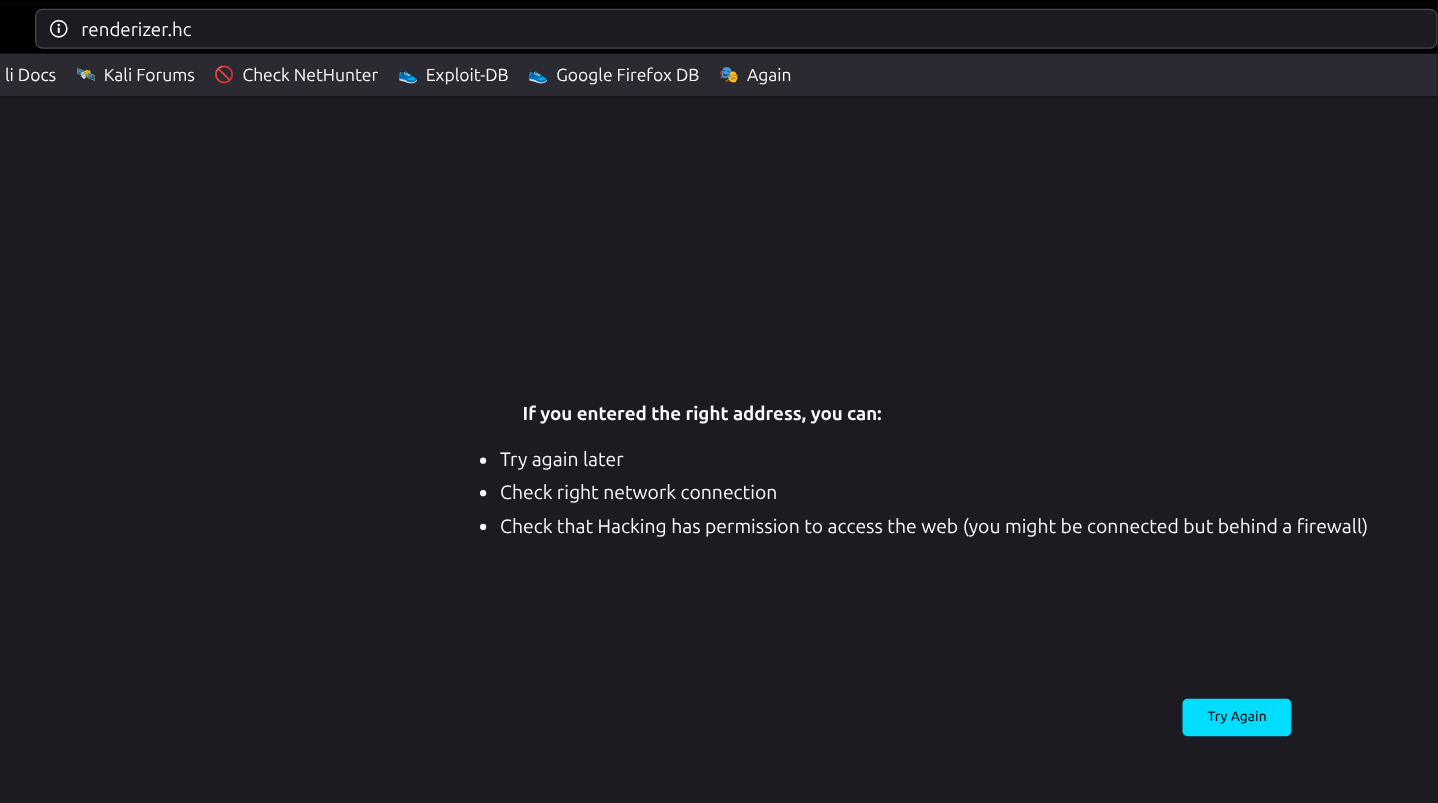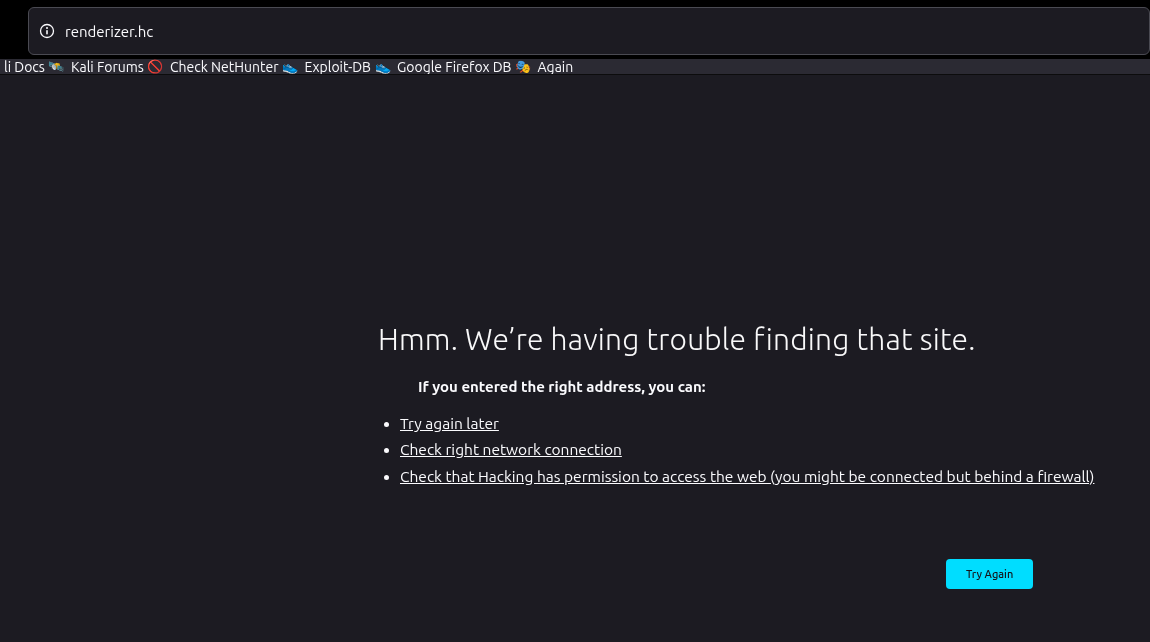--- a/index.html
+++ b/index.html
@@ -20,40 +20,41 @@
       background: #000;
     }
     .urlbar-row {
       background: #000;
       padding: 4px 0 4px 28px;
     }
     .urlbar {
       background: #1c1b22;
       border: 1px solid #4a4a52;
       border-radius: 6px;
-      height: 48px;
+      height: 32px;
       display: flex;
       align-items: center;
       padding: 0 10px;
       gap: 10px;
     }
     .urlbar svg {
       flex-shrink: 0;
     }
     .urlbar-text {
       color: #fbfbfe;
       font-size: 15px;
       line-height: 1;
     }
     .bookmarks-bar {
       background: #2b2a33;
-      height: 16px;
+      height: 35px;
       display: flex;
       align-items: center;
       padding: 0 2px;
+      gap: 12px;
       border-bottom: 1px solid #0c0c0d;
       overflow: hidden;
       white-space: nowrap;
     }
     .bookmark-item {
       display: inline-flex;
       align-items: center;
       gap: 6px;
       color: #fbfbfe;
       font-size: 14px;
@@ -90,21 +91,20 @@
     .err-strong {
       font-size: 15px;
       font-weight: 700;
       color: #fbfbfe;
       margin-bottom: 16px;
       margin-left: 40px;
     }
     .err-list {
       list-style: disc;
       margin-left: 22px;
-      text-decoration: underline;
     }
     .err-list li {
       font-size: 15.5px;
       color: #fbfbfe;
       line-height: 1.7;
       font-weight: 400;
     }
     .try-again-wrap {
       position: absolute;
       left: 946px;
@@ -158,21 +158,20 @@
     <span class="bm-ico">👟</span>
     <span>Google Firefox DB</span>
   </span>
   <span class="bookmark-item">
     <span class="bm-ico">🎭</span>
     <span>Again</span>
   </span>
 </div>
 
 <div class="content">
-  <h1 class="err-title">Hmm. We’re having trouble finding that site.</h1>
   <p class="err-strong">If you entered the right address, you can:</p>
   <ul class="err-list">
     <li>Try again later</li>
     <li>Check right network connection</li>
     <li>Check that Hacking has permission to access the web (you might be connected but behind a firewall)</li>
   </ul>
 </div>
 
 <div class="try-again-wrap">
   <button class="try-again">Try Again</button>

